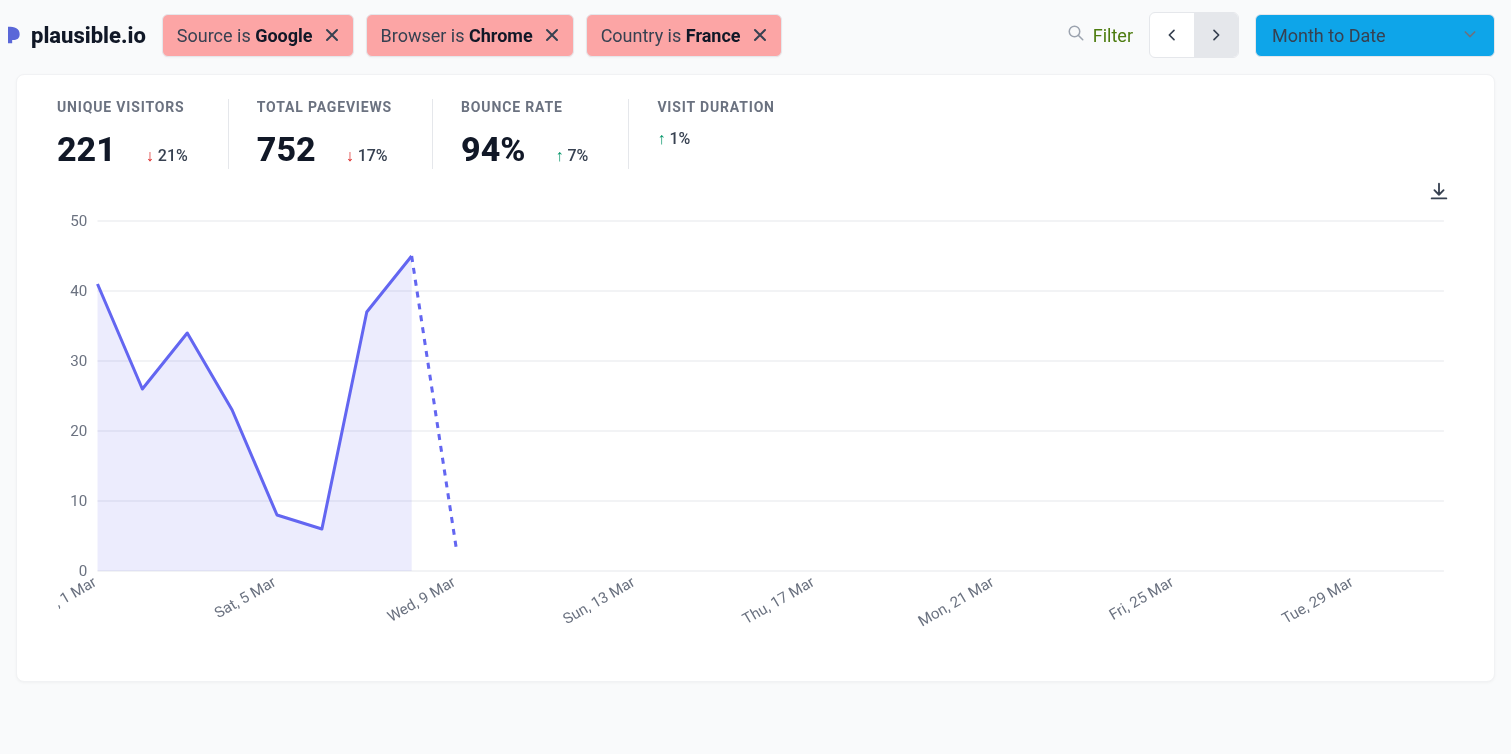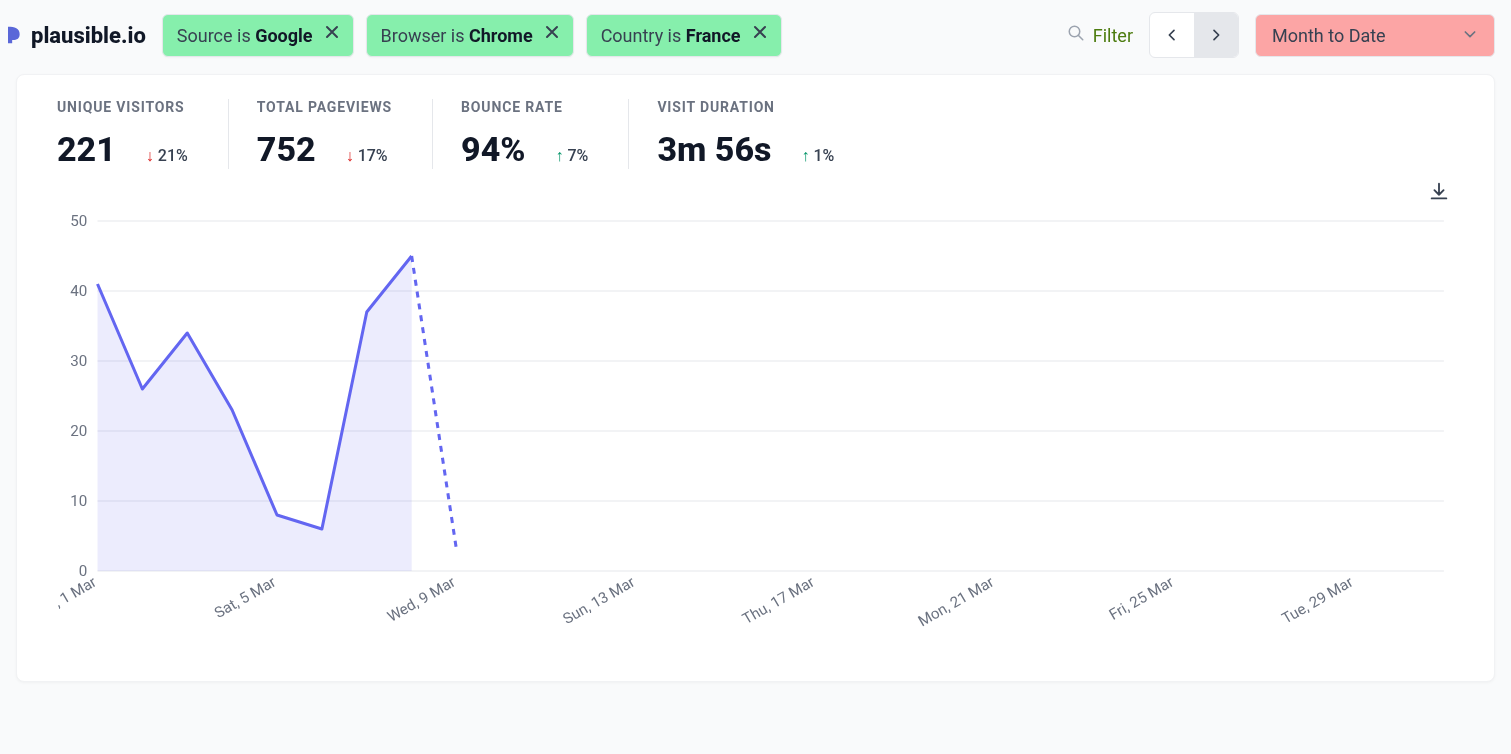--- a/index.html
+++ b/index.html
@@ -22,25 +22,25 @@
   gap:8px;
   font-weight:800;
   font-size:22px;
   color:#111827;
   margin-right:4px;
 }
 .brand .logo {
   width:20px;height:20px;
 }
 .chip {
-  background:#86efac;
+  background:#fca5a5;
   border:1px solid #e5e7eb;
   border-radius:6px;
   display:flex;
-  align-items:flex-start;
+  align-items:center;
   padding:10px 14px;
   font-size:18px;
   color:#374151;
   gap:12px;
   box-shadow:0 1px 2px rgba(0,0,0,0.03);
 }
 .chip b { font-weight:700; color:#111827; }
 .chip .x {
   width:14px;height:14px;
   cursor:pointer;
@@ -48,21 +48,21 @@
 }
 .right { margin-left:auto; display:flex; align-items:center; gap:16px; }
 .filter {
   display:flex;align-items:center;gap:8px;
   color:#4d7c0f;font-size:18px;
 }
 .navbtns { display:flex; border:1px solid #e5e7eb; border-radius:6px; overflow:hidden; background:#fff;}
 .navbtn { width:44px;height:44px; display:flex;align-items:center;justify-content:center; cursor:pointer;}
 .navbtn.active{background:#e5e7eb;}
 .period {
-  background:#fca5a5;border:1px solid #e5e7eb;border-radius:6px;
+  background:#0ea5e9;border:1px solid #e5e7eb;border-radius:6px;
   padding:10px 16px;font-size:18px;color:#374151;
   display:flex;align-items:center;gap:60px;min-width:240px;justify-content:space-between;
 }
 .panel {
   background:#fff;
   border:1px solid #f1f2f4;
   border-radius:8px;
   margin:0 16px;
   padding:24px 40px 40px 40px;
   box-shadow:0 1px 3px rgba(0,0,0,0.04);
@@ -216,21 +216,20 @@
         <div class="delta">
             <span class="up">↑</span>
             <span>7%</span>
           </div>
       </div>
     </div>
 
     <div class="stat">
       <div class="label">VISIT DURATION</div>
       <div class="row">
-        <div class="value">3m 56s</div>
         <div class="delta">
             <span class="up">↑</span>
             <span>1%</span>
           </div>
       </div>
     </div>
 
   </div>
 
   <div class="dl">

